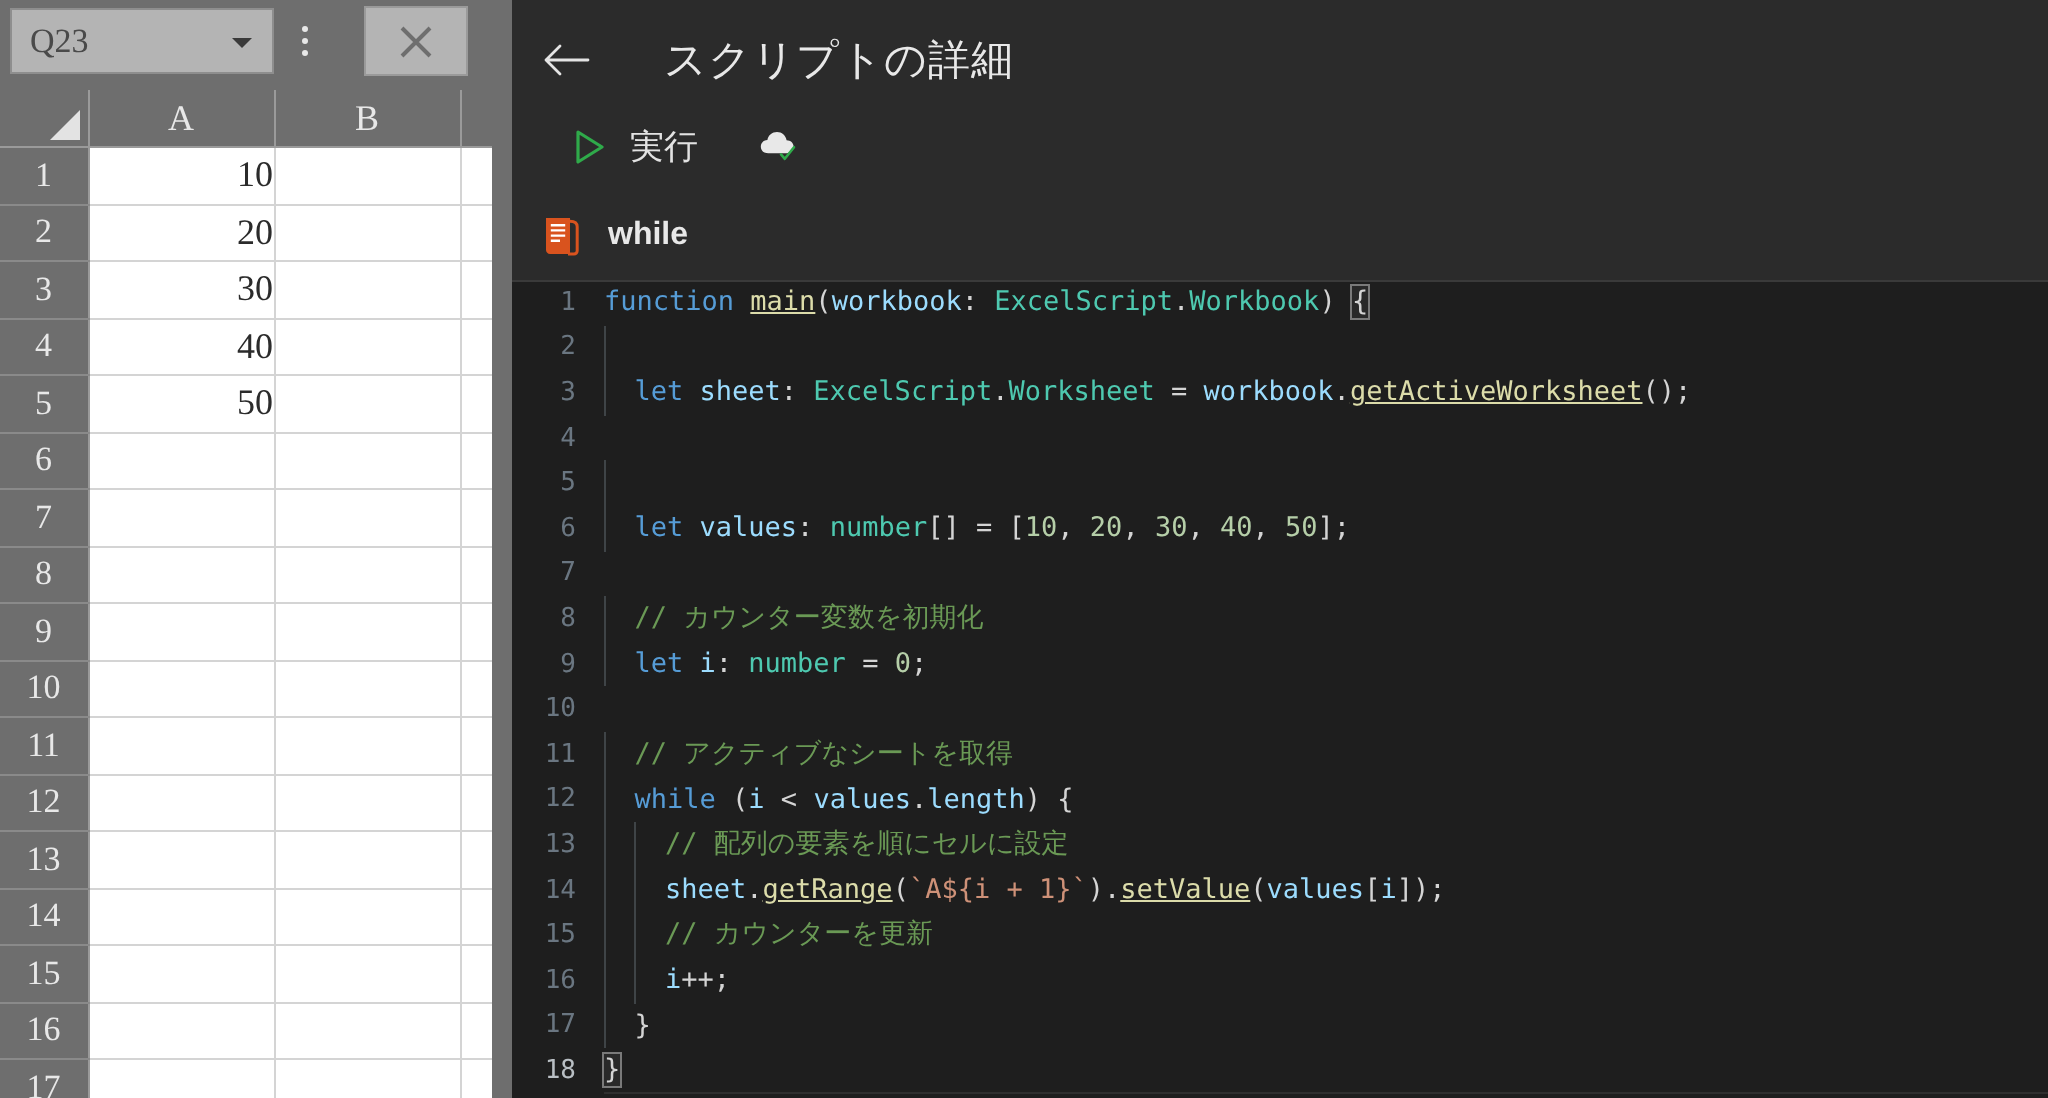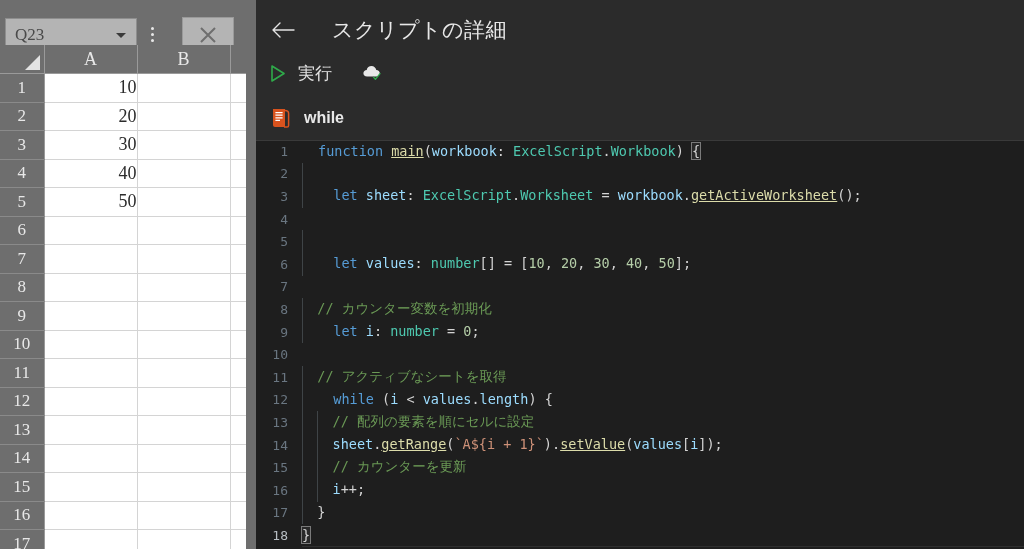--- a/index.html
+++ b/index.html
@@ -19,21 +19,21 @@
   
   .excel-pane {
     position: relative;
     width: 256px; height: 549px;
     background: #6e6e6e;
     flex: 0 0 256px;
     overflow: hidden;
   }
   .formula-bar {
     position: absolute;
-    left: 0; top: 14px;
+    left: 0; top: 0;
     width: 256px; height: 45px;
     background: #6e6e6e;
   }
   .name-box {
     position: absolute;
     left: 5px; top: 4px;
     width: 132px; height: 33px;
     background: #b4b4b4;
     border: 1px solid #8e8e8e;
     display: flex;
@@ -179,21 +179,21 @@
   }
   .sp-title {
     margin-left: 12px;
     color: #e8e8e8;
     font-size: 21px;
     letter-spacing: 0.5px;
   }
   .sp-toolbar {
     display: flex;
     align-items: center;
-    padding-left: 3px;
+    padding-left: 20px;
     height: 42px;
     margin-top: 4px;
   }
   .tb-btn {
     display: flex;
     align-items: center;
     height: 34px;
     padding: 0 8px;
     color: #e2e2e2;
     font-size: 17px;
@@ -275,21 +275,21 @@
     position: absolute;
     left: 46px; right: 0;
     bottom: 0;
     border-bottom: 1px solid #2f2f2f;
   }
   .brkt {
     outline: 1px solid #7a7a7a;
     background: rgba(120,120,120,0.12);
   }
   
-  .t-kw   { color: #569cd6; margin-left: 16px; }
+  .t-kw   { color: #569cd6; }
   .t-fn   { color: #dcdcaa; text-decoration: underline; }
   .t-type { color: #4ec9b0; }
   .t-var  { color: #9cdcfe; }
   .t-num  { color: #b5cea8; }
   .t-str  { color: #ce9178; }
   .t-cmt  { color: #6a9955; }
   .t-pun  { color: #d4d4d4; }
 </style>
 </head>
 <body>

